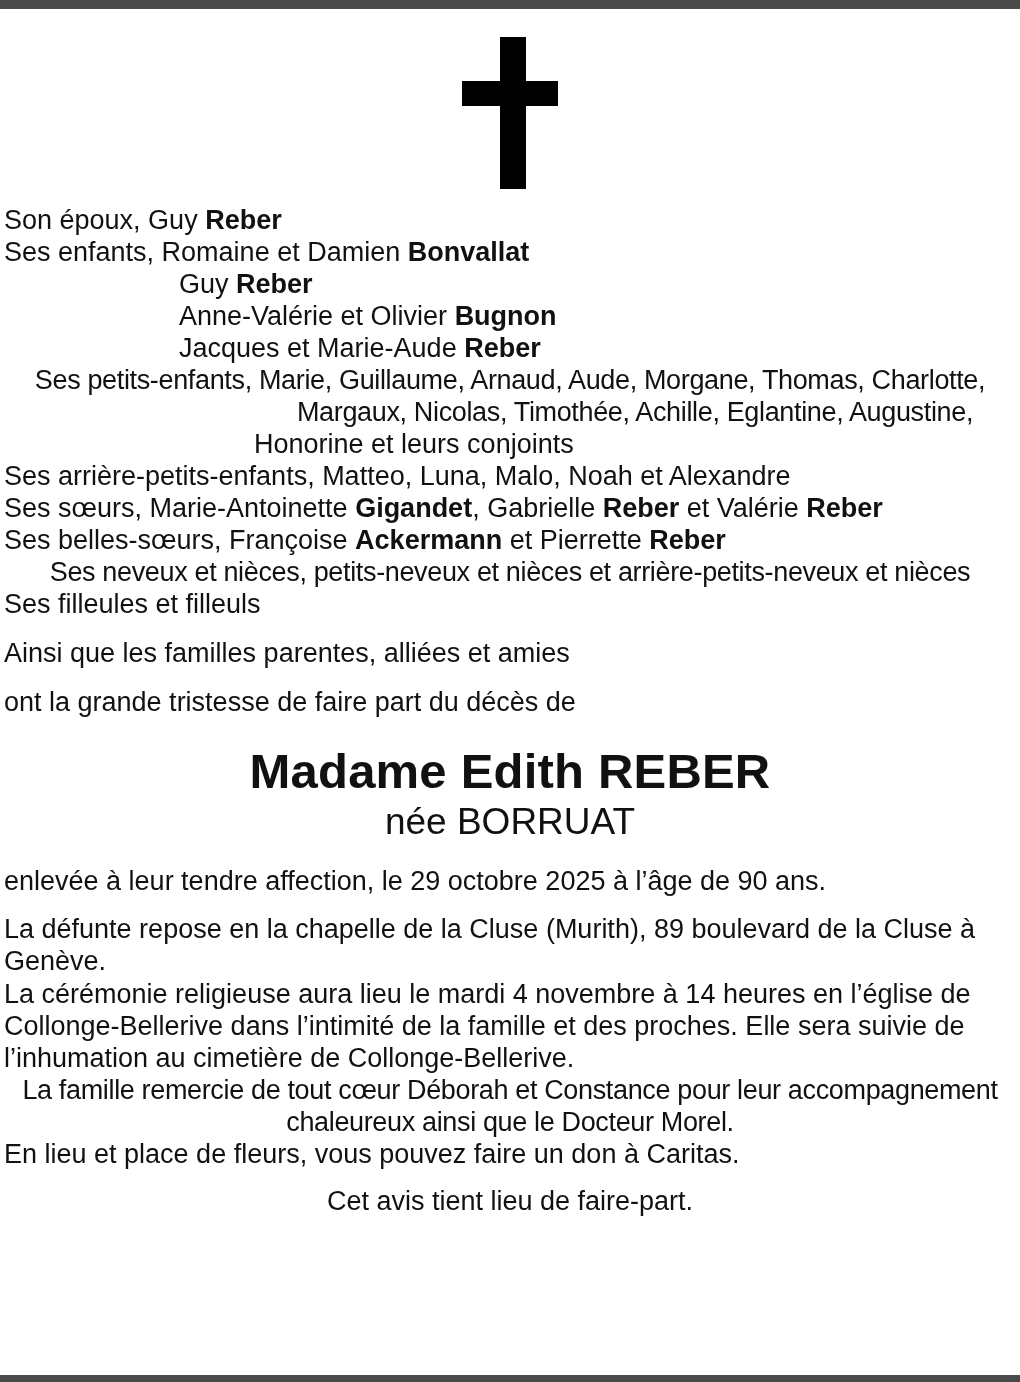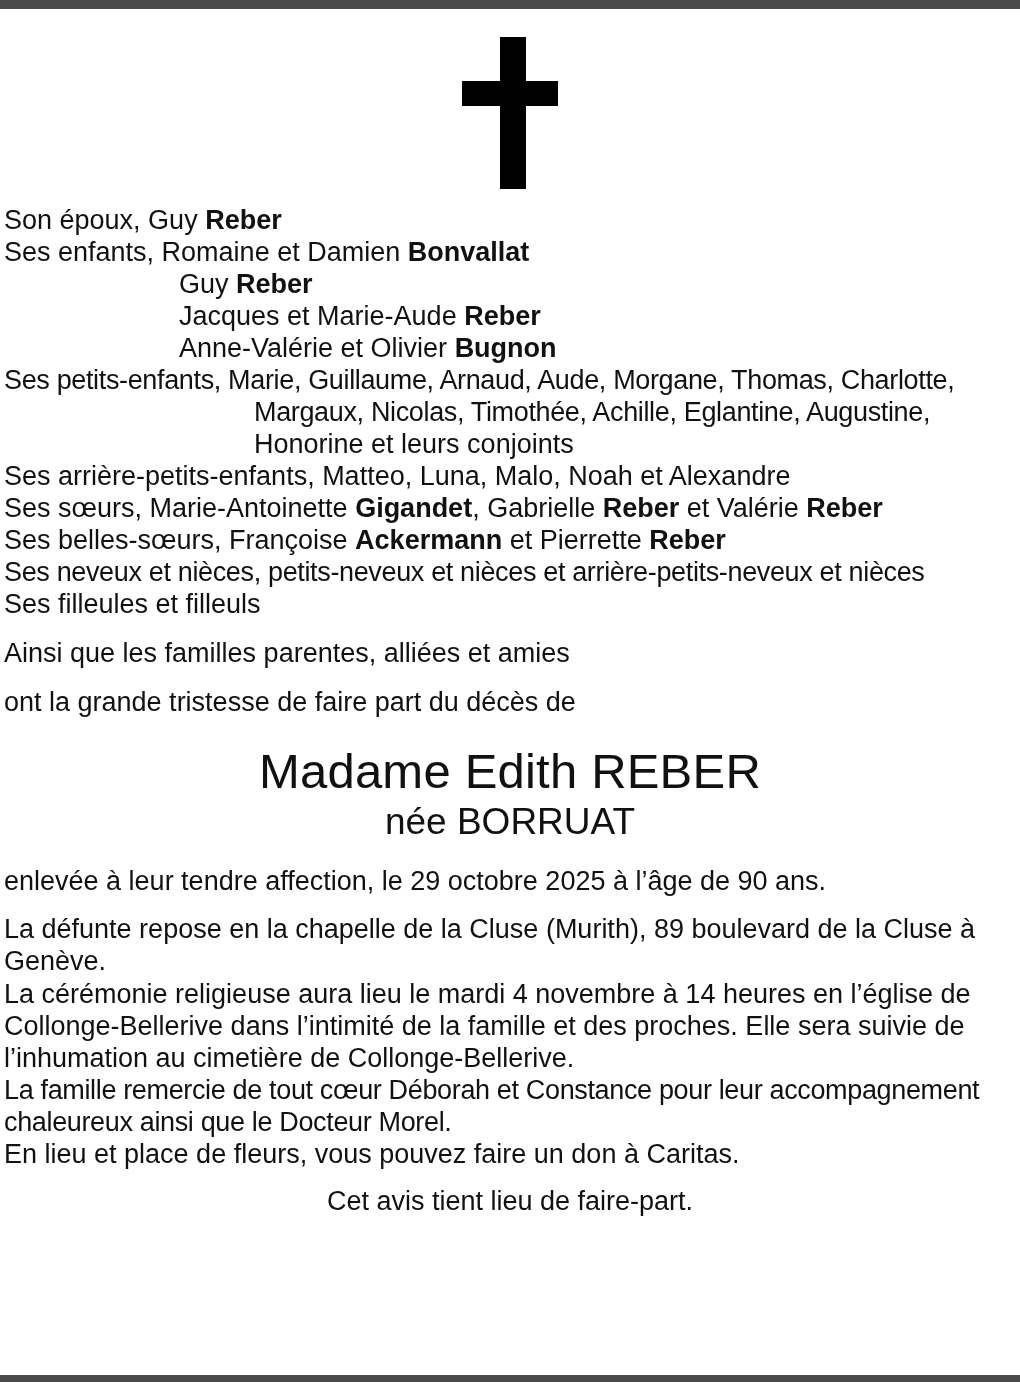--- a/index.html
+++ b/index.html
@@ -88,21 +88,21 @@
   }
   b, .bold {
     font-weight: bold;
   }
   .deceased {
     text-align: center;
     margin-top: 26px;
   }
   .deceased-name {
     font-size: 49px;
-    font-weight: normal;
+    font-weight: bold;
     letter-spacing: 0.2px;
     line-height: 1.1;
   }
   .deceased-maiden {
     font-size: 37px;
     font-weight: normal;
     line-height: 1.15;
     margin-top: 2px;
   }
   .para {
@@ -112,20 +112,21 @@
   .para.tight {
     margin-top: 16px;
   }
   .closing {
     font-size: 27px;
     text-align: center;
     margin-top: 16px;
   }
   .squeeze {
     letter-spacing: -0.35px;
+    text-align: center;
   }
 </style>
 </head>
 <body>
 
 <div class="notice">
 
   <div class="rule-top"></div>
 
   <div class="content">
@@ -145,25 +146,25 @@
 
       <div class="fam-line">
         <span>Ses enfants, Romaine et Damien </span><b>Bonvallat</b>
       </div>
 
       <div class="fam-line indent">
         <span>Guy </span><b>Reber</b>
       </div>
 
       <div class="fam-line indent">
+        <span>Anne-Valérie et Olivier </span><b>Bugnon</b>
+      </div>
+
+      <div class="fam-line indent">
         <span>Jacques et Marie-Aude </span><b>Reber</b>
-      </div>
-
-      <div class="fam-line indent">
-        <span>Anne-Valérie et Olivier </span><b>Bugnon</b>
       </div>
 
       <div class="fam-line squeeze">
         <span>Ses petits-enfants, Marie, Guillaume, Arnaud, Aude, Morgane, Thomas, Charlotte,</span>
       </div>
 
       <div class="fam-line indent2 squeeze">
         <span>Margaux, Nicolas, Timothée, Achille, Eglantine, Augustine,</span>
       </div>
 

